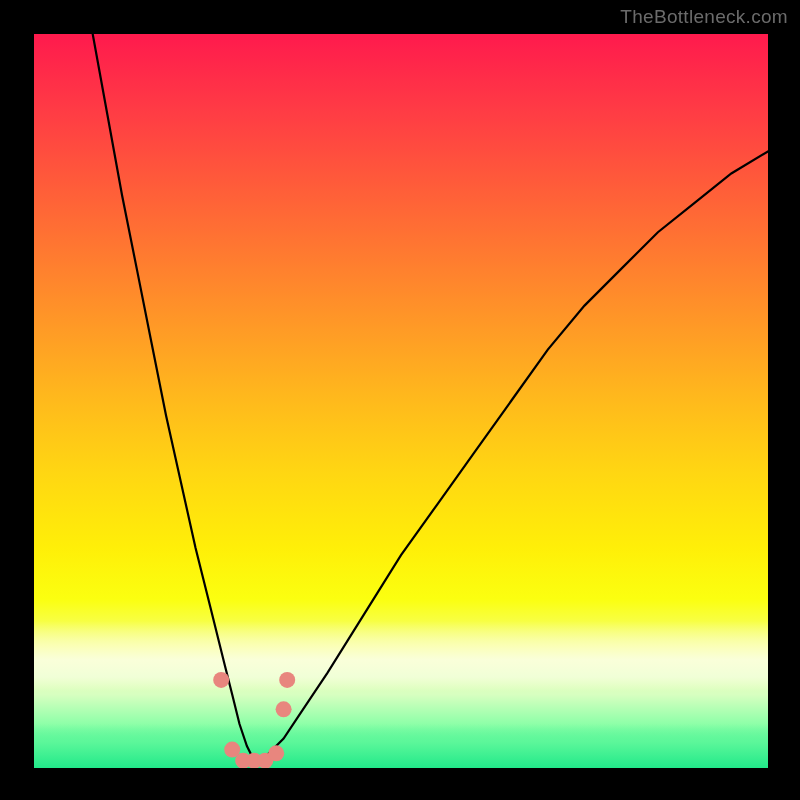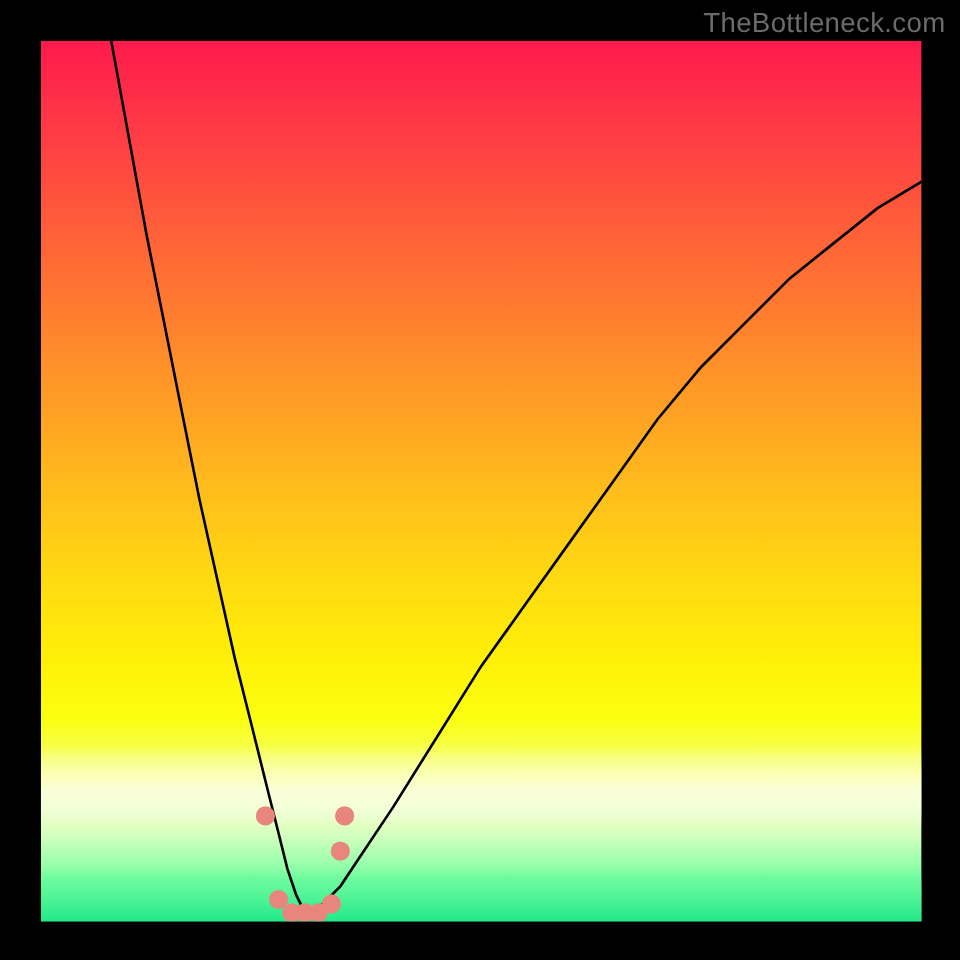--- a/index.html
+++ b/index.html
@@ -17,21 +17,21 @@
     top: 0;
     width: 800px;
     height: 800px;
     background: #000;
   }
   .watermark {
     position: absolute;
     top: 6px;
     right: 12px;
     color: #6b6b6b;
-    font-size: 23px;
+    font-size: 19px;
     font-weight: 500;
     letter-spacing: 0.3px;
     user-select: none;
   }
   .plot {
     position: absolute;
     left: 34px;
     top: 34px;
     width: 734px;
     height: 734px;

